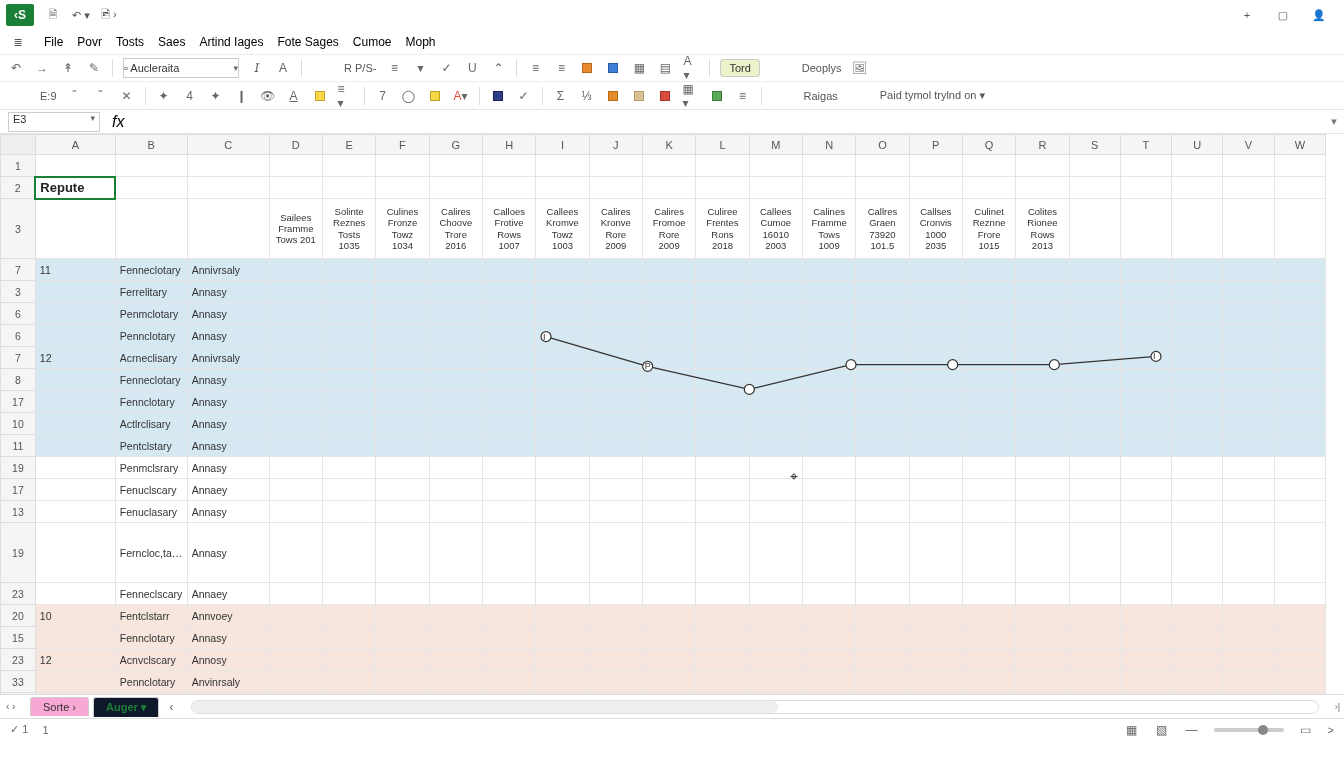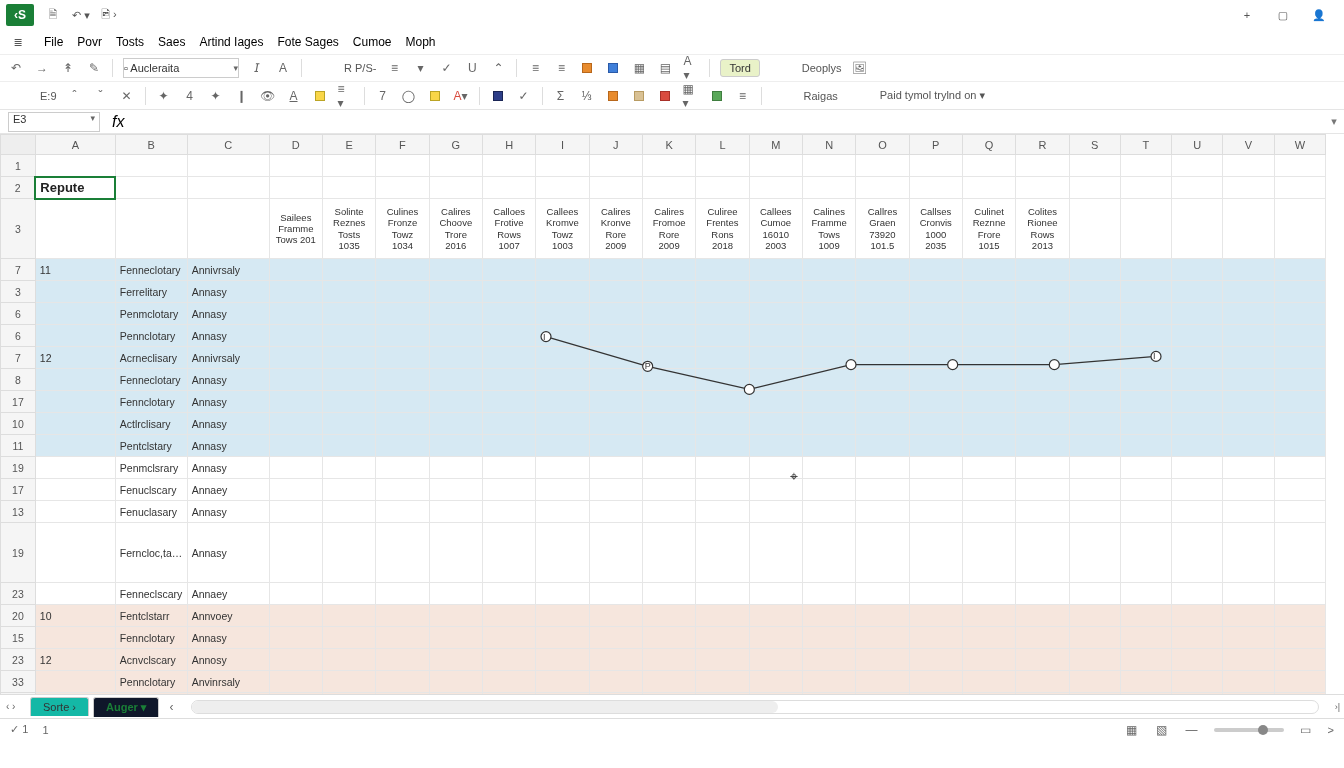--- a/index.html
+++ b/index.html
@@ -37,21 +37,21 @@
   .wrap { white-space:normal; line-height:1.18; font-size:9.5px; text-align:center; display:block;}
   .region-blue td { background:#d6e9f3; }
   .region-peach td { background:#f6e6dd; }
   .chart { position:absolute; left:536px; top:186px; width:630px; height:86px; pointer-events:none;}
   .chart circle { fill:#fff; stroke:#333; stroke-width:1.2; }
   .chart polyline { fill:none; stroke:#333; stroke-width:1.2; }
   .chart text { font-size:9px; fill:#333;}
   .cursor { position:absolute; left:790px; top:334px; font-size:14px; color:#222; pointer-events:none;}
   .tabs { height:24px; border-top:1px solid #ddd; display:flex; align-items:center; padding-left:30px; gap:4px; position:relative;}
   .tab-nav { position:absolute; left:6px; font-size:10px; color:#666; }
-  .tab { padding:3px 12px; border:1px solid #ccc; border-bottom:none; font-size:11px; background:#14b8a6; border-radius:3px 3px 0 0;}
+  .tab { padding:3px 12px; border:1px solid #ccc; border-bottom:none; font-size:11px; background:#f9a8d4; border-radius:3px 3px 0 0;}
   .tab.active { color:#1a7f37; font-weight:600; background:#0f172a;}
   .tab-scroll { flex:1; margin:0 8px; height:14px; border:1px solid #ddd; border-radius:7px; position:relative;}
   .tab-scroll-inner{ position:absolute; left:0; width:52%; top:0; bottom:0; background:#eee; border-radius:7px;}
   .tab-scroll-end{ font-size:9px; color:#666; padding:0 4px;}
   .status { height:22px; border-top:1px solid #ddd; display:flex; align-items:center; padding:0 10px; gap:14px; font-size:11px; color:#666;}
   .status-right{ margin-left:auto; display:flex; gap:14px; align-items:center;}
   .zoom-slider{ width:70px; height:4px; background:#ccc; position:relative; border-radius:2px;}
   .zoom-knob{ position:absolute; left:44px; top:-3px; width:10px; height:10px; border-radius:5px; background:#888;}
   .hl-green { background:#e9f2c8; }
   .c-fill { display:inline-block; width:10px; height:10px; vertical-align:middle;}

